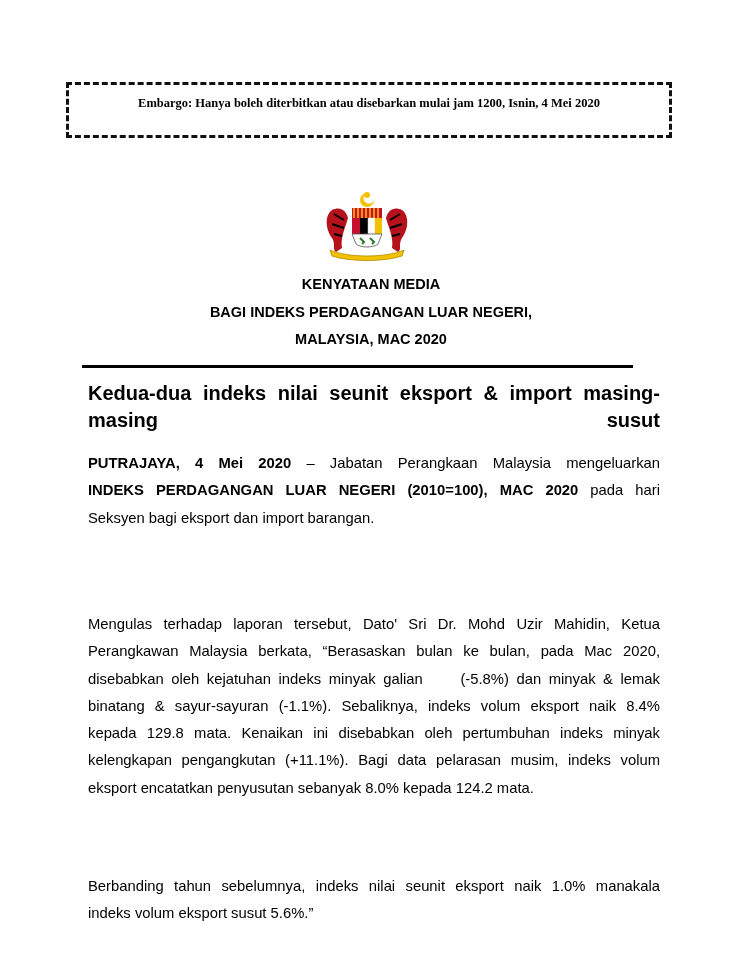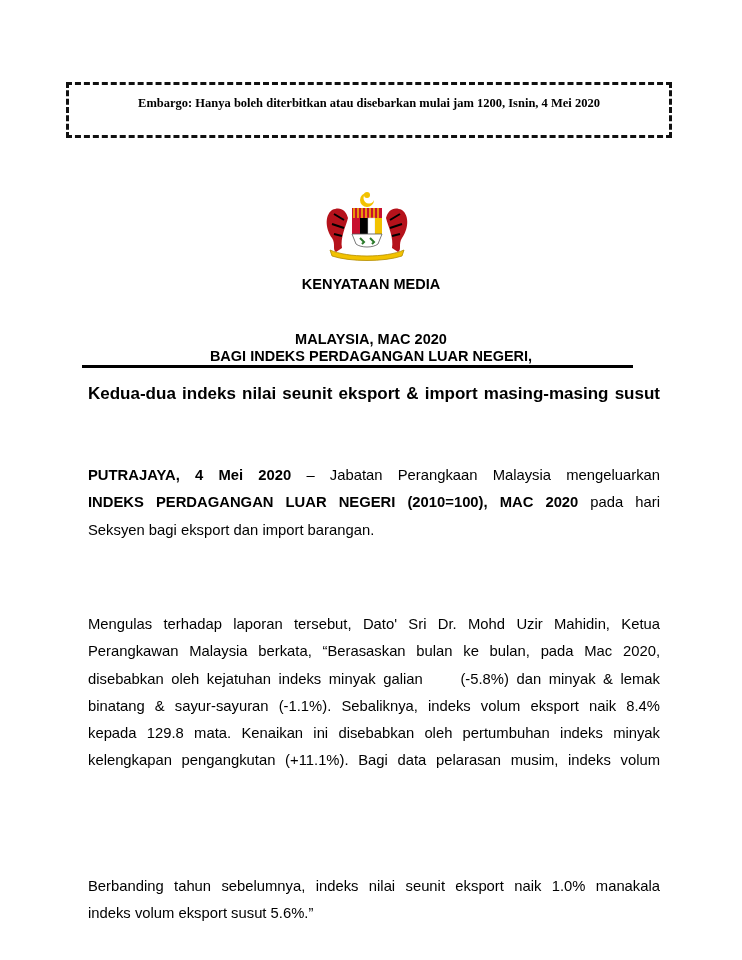--- a/index.html
+++ b/index.html
@@ -8,31 +8,31 @@
       font-family: "Liberation Sans", sans-serif; color: #000;
     }
     .embargo-box {
       position: absolute; left: 66px; top: 82px; width: 606px; height: 56px;
       border: 3px dashed #111; box-sizing: border-box;
       display: flex; align-items: center; justify-content: center;
     }
     .embargo-text { font-size: 12.5px; font-weight: bold; margin-top: -14px; font-family: Liberation Serif, serif; }
     .crest { position: absolute; left: 318px; top: 190px; width: 98px; height: 72px; }
     .heading-block { position: absolute; left: 0; width: 742px; text-align: center; font-weight: bold; font-size: 14.5px; }
-    .h1 { top: 276px; } .h2 { top: 304px; margin-top: 44px; } .h3 { top: 331px; }
+    .h1 { top: 276px; } .h2 { top: 304px; } .h3 { top: 331px; }
     .rule { position: absolute; left: 82px; top: 365px; width: 551px; height: 3px; background: #000; }
     .subhead {
       position: absolute; left: 88px; top: 380px; width: 572px;
-      font-weight: bold; font-size: 17px; line-height: 27px; text-align: justify;
+      font-weight: bold; font-size: 20px; line-height: 27px; text-align: justify;
     }
     .para {
       position: absolute; left: 88px; width: 572px;
       font-size: 14.8px; line-height: 27.3px; text-align: justify; text-align-last: left;
     }
-    .p1 { top: 462px; } .p2 { top: 611px; } .p3 { top: 873px; }
+    .p1 { top: 450px; } .p2 { top: 611px; } .p3 { top: 873px; }
     .just-line { display: block; text-align: justify; text-align-last: justify; }
     .last-line { display: block; text-align: left; }
     b { font-weight: bold; }
   </style>
 </head>
 <body>
 
 <div class="embargo-box">
   <span class="embargo-text">Embargo: Hanya boleh diterbitkan atau disebarkan mulai jam 1200, Isnin, 4 Mei 2020</span>
 </div>
@@ -78,18 +78,19 @@
   <span class="last-line">Seksyen bagi eksport dan import barangan.</span>
 </div>
 
 <div class="para p2">
   <span class="just-line">Mengulas terhadap laporan tersebut, Dato' Sri Dr. Mohd Uzir Mahidin, Ketua</span>
   <span class="just-line">Perangkawan Malaysia berkata, “Berasaskan bulan ke bulan, pada Mac 2020,</span>
   <span class="just-line" style="white-space: pre;">disebabkan oleh kejatuhan indeks minyak galian     (-5.8%) dan minyak &amp; lemak</span>
   <span class="just-line">binatang &amp; sayur-sayuran (-1.1%). Sebaliknya, indeks volum eksport naik 8.4%</span>
   <span class="just-line">kepada 129.8 mata. Kenaikan ini disebabkan oleh pertumbuhan indeks minyak</span>
   <span class="just-line">kelengkapan pengangkutan (+11.1%). Bagi data pelarasan musim, indeks volum</span>
+  <span class="last-line">eksport encatatkan penyusutan sebanyak 8.0% kepada 124.2 mata.</span>
 </div>
 
 <div class="para p3">
   <span class="just-line">Berbanding tahun sebelumnya, indeks nilai seunit eksport naik 1.0% manakala</span>
   <span class="last-line">indeks volum eksport susut 5.6%.”</span>
 </div>
 
 </body></html>

